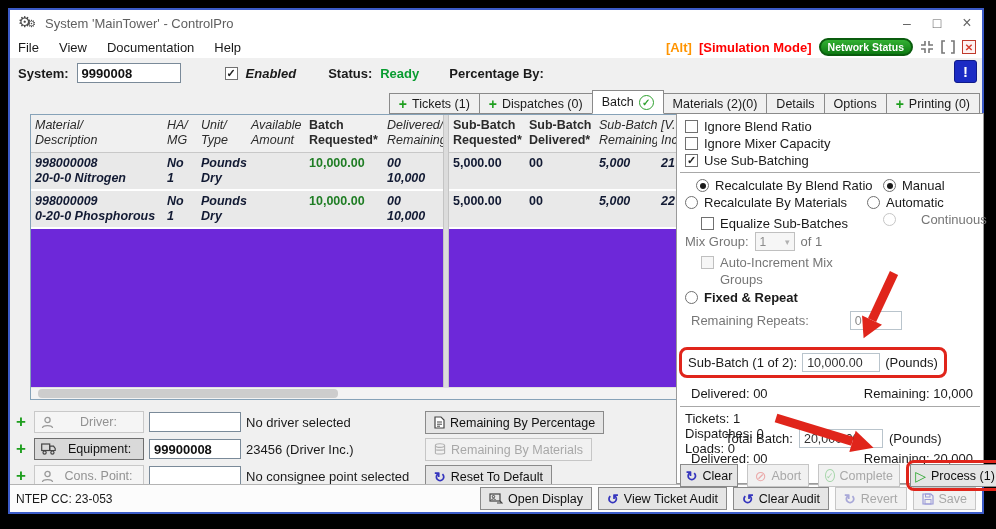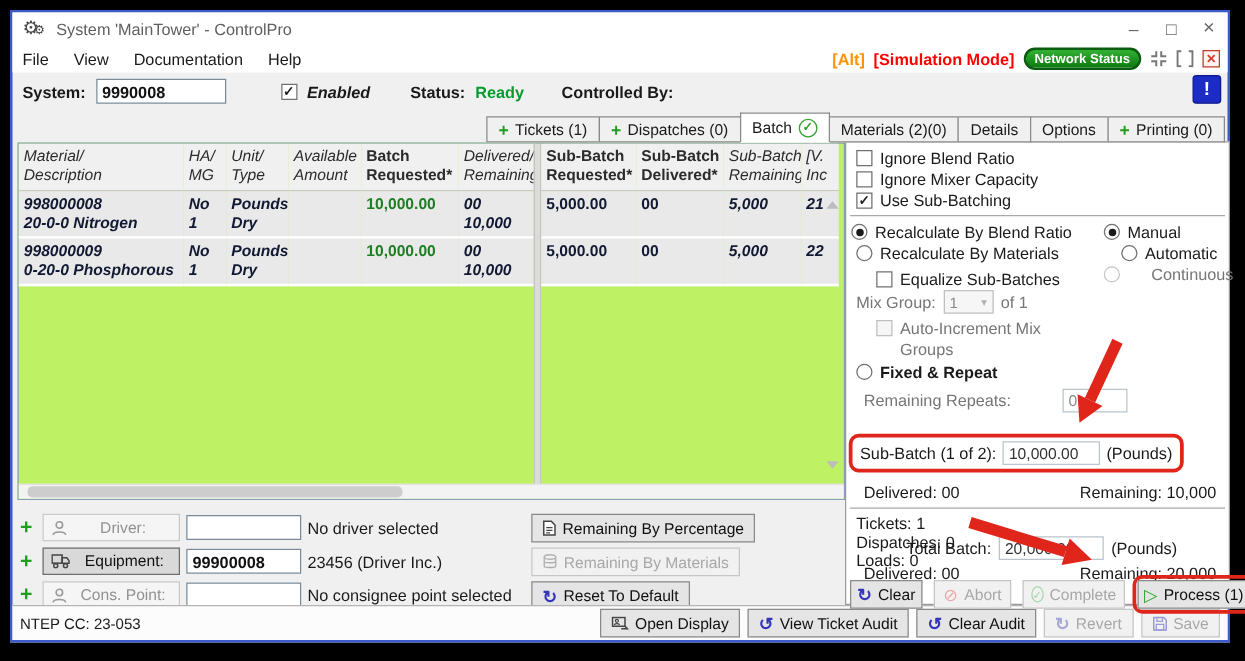--- a/index.html
+++ b/index.html
@@ -42,21 +42,21 @@
   .radio.disabled { border-color:#c6c6c6; }
 
   
   .tabstrip { position:absolute; top:80px; right:2px; height:24px; display:flex; align-items:flex-end; z-index:5; }
   .tab { height:21px; display:flex; align-items:center; gap:5px; padding:0 9px; border:1px solid #8a8a8a; background:#f0f0f0; font-size:12.5px; color:#1a1a1a; margin-left:-1px; }
   .tab.active { height:24px; background:#fff; border-bottom:1px solid #fff; z-index:6; }
   .tab .plus { color:#1e9e1e; font-weight:bold; font-size:14px; }
   .circle-check { width:15px; height:15px; border:1.5px solid #2ea12e; border-radius:50%; color:#2ea12e; font-size:10px; font-weight:bold; display:inline-flex; align-items:center; justify-content:center; }
 
   
-  .tables { position:absolute; left:4px; top:104px; width:662px; height:286px; background:#bef264; border:1px solid #86a2b8; }
+  .tables { position:absolute; left:20px; top:104px; width:662px; height:286px; background:#6d28d9; border:1px solid #86a2b8; }
   .grid { position:absolute; top:0; display:grid; }
   .mat-grid { left:0; grid-template-columns:132px 34px 50px 58px 78px 60px; }
   .sub-grid { left:418px; grid-template-columns:76px 70px 62px 30px; }
   .hcell { height:38px; padding:3px 4px 0 4px; background:#f0f0f0; border-bottom:1px solid #c8c8c8; font-size:12.5px; color:#2b2b2b; line-height:15px; overflow:hidden; white-space:nowrap; }
   .hcell.it { font-style:italic; }
   .hcell.bo { font-weight:bold; }
   .dcell { height:38px; padding:3px 4px 0 4px; background:#e9e9e9; border-bottom:2px solid #fff; font-size:12.5px; line-height:15px; color:#121a33; font-weight:bold; overflow:hidden; white-space:nowrap; }
   .dcell.it { font-style:italic; }
   .dcell .green { color:#1f7d24; }
   .splitter { position:absolute; left:412px; top:0; width:6px; height:272px; background:#dcdcdc; border-left:1px solid #c4c4c4; border-right:1px solid #c4c4c4; }
@@ -141,21 +141,21 @@
   <div class="toolbar">
     <span class="lbl-b">System:</span>
     <input class="tb sys-input" readonly="" value="9990008" style="">
     <span style="width:28px;"></span>
     <span class="cb checked"></span>
     <span class="lbl-b" style="font-style:italic;">Enabled</span>
     <span style="width:16px;"></span>
     <span class="lbl-b">Status:</span>
     <span class="status-ready">Ready</span>
     <span style="width:14px;"></span>
-    <span class="lbl-b">Controlled By:</span>
+    <span class="lbl-b">Percentage By:</span>
     <span class="alert-btn">!</span>
   </div>
 
   <div class="tabstrip">
     <span class="tab">
         <span class="plus">+</span>
         <span>Tickets (1)</span>
       </span>
     <span class="tab">
         <span class="plus">+</span>
@@ -316,38 +316,38 @@
     <div class="prow" style="left:8px; top:22px;">
         <span class="cb"></span>
         <span>Ignore Mixer Capacity</span>
       </div>
     <div class="prow" style="left:8px; top:39px;">
         <span class="cb checked"></span>
         <span>Use Sub-Batching</span>
       </div>
     <div class="hr" style="top:58px;"></div>
 
-    <div class="prow" style="left:4px; top:64px;">
+    <div class="prow" style="left:19px; top:64px;">
         <span class="radio sel"></span>
         <span>Recalculate By Blend Ratio</span>
       </div>
     <div class="prow" style="left:8px; top:81px;">
         <span class="radio"></span>
         <span>Recalculate By Materials</span>
       </div>
     <div class="prow" style="left:24px; top:102px;">
         <span class="cb"></span>
         <span>Equalize Sub-Batches</span>
       </div>
 
     <div class="prow" style="left:206px; top:64px;">
         <span class="radio sel"></span>
         <span>Manual</span>
       </div>
-    <div class="prow" style="left:220px; top:81px;">
+    <div class="prow" style="left:190px; top:81px;">
         <span class="radio"></span>
         <span>Automatic</span>
       </div>
     <div class="prow" style="left:206px; top:98px;gap:25px;">
         <span class="radio disabled"></span>
         <span class="dim">Continuous</span>
       </div>
 
     <div class="prow" style="left:8px; top:118px;">
       <span class="dim">Mix Group:</span>

